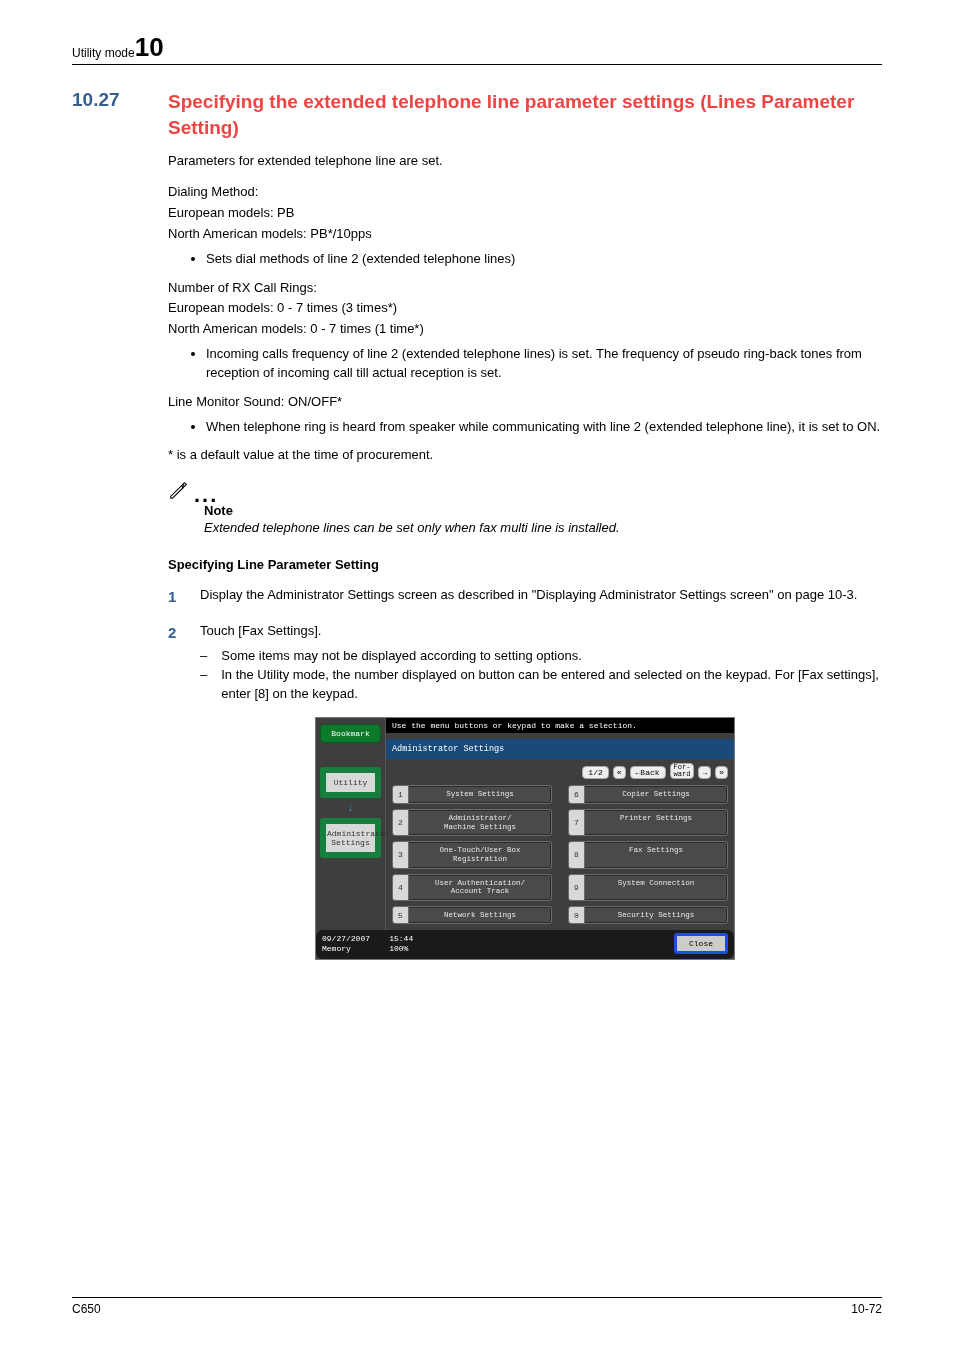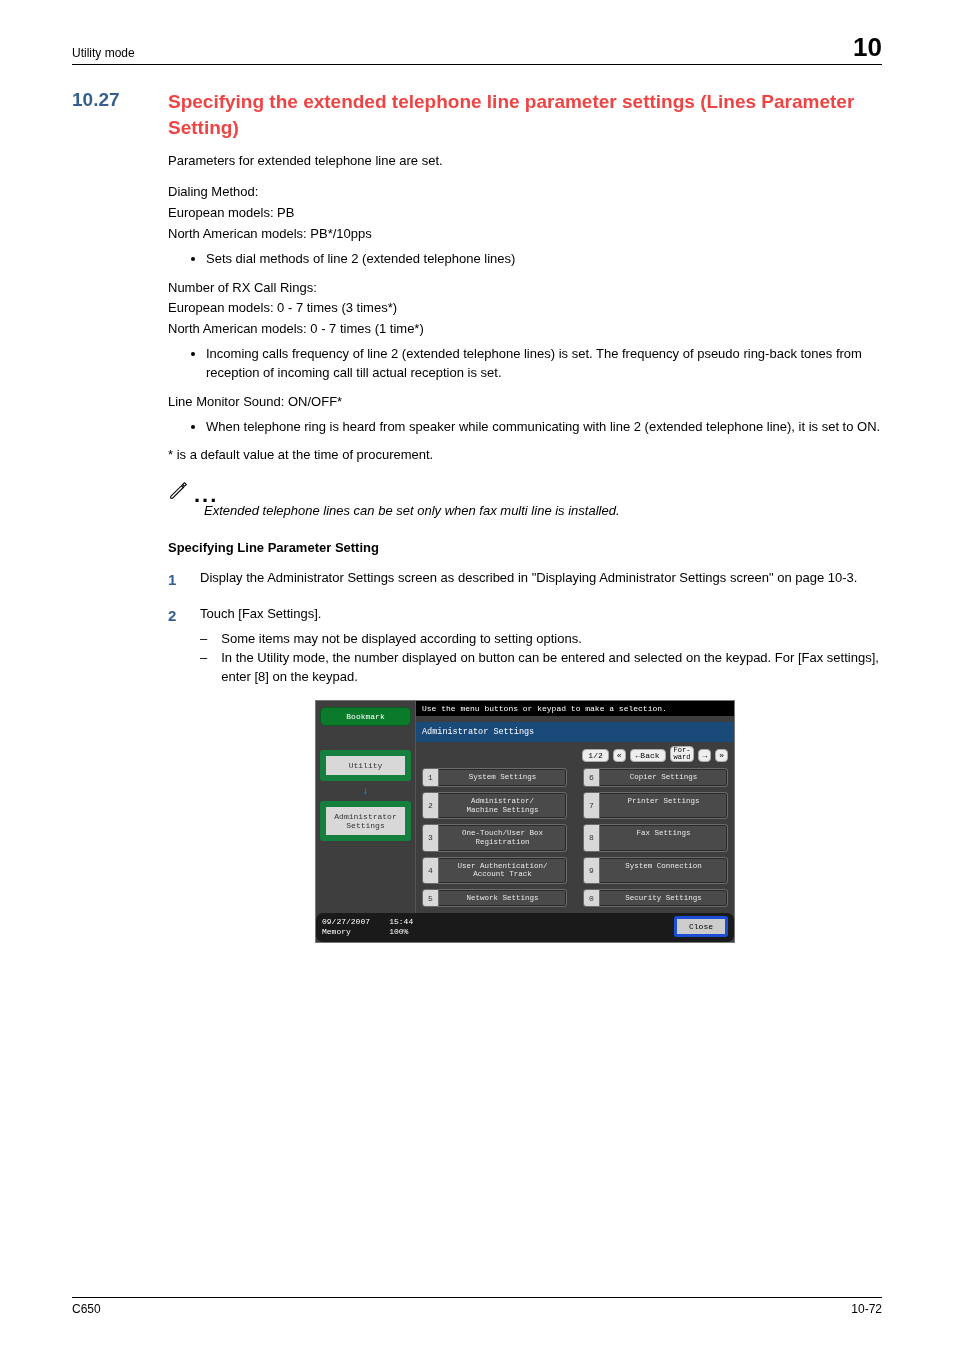--- a/index.html
+++ b/index.html
@@ -15,21 +15,20 @@
       padding: 34px 72px 34px 72px;
       box-sizing: border-box;
       min-height: 1350px;
     }
     .hrule {
       border-top: 1px solid #000;
       margin-top: 4px;
     }
     .hdr-row {
       display: flex;
-      justify-content: space-between;
       align-items: flex-end;
     }
     .hdr-left {
       font-size: 12px;
     }
     .hdr-right {
       font-size: 26px;
       font-weight: bold;
       line-height: 1;
     }
@@ -133,21 +132,21 @@
       font-family: "Courier New", monospace;
       font-size: 8.5px;
       background: #3e3e3e;
       border: 1px solid #777;
       color: #e8e8e8;
     }
     .ui-top {
       display: flex;
     }
     .ui-left {
-      width: 100px;
+      width: 70px;
       background: #3e3e3e;
       border-right: 1px solid #555;
       padding: 6px 4px;
       box-sizing: border-box;
     }
     .ui-right {
       flex: 1;
       display: flex;
       flex-direction: column;
     }
@@ -313,20 +312,21 @@
     <p class="para" style="margin-top:10px">* is a default value at the time of procurement.</p>
 
     <div class="note-block">
       <div class="note-icon-row">
         <svg class="pen-icon" viewBox="0 0 24 24">
           <path d="M3 19 L15 7 L17 9 L5 21 L3 21 Z M16 6 L18 4 L20 6 L18 8 Z" fill="none" stroke="#000" stroke-width="1.2"></path>
           <line x1="14.5" y1="8" x2="16.5" y2="10" stroke="#000" stroke-width="0.8"></line>
         </svg>
         <span class="dots">...</span>
       </div>
+      <div class="note-label">Note</div>
       <div class="note-text">Extended telephone lines can be set only when fax multi line is installed.</div>
     </div>
 
     <div class="subhead">Specifying Line Parameter Setting</div>
 
     <div class="step">
       <div class="step-num">1</div>
       <div class="step-body">Display the Administrator Settings screen as described in "Displaying Administrator Settings screen" on page 10-3.</div>
     </div>
 

